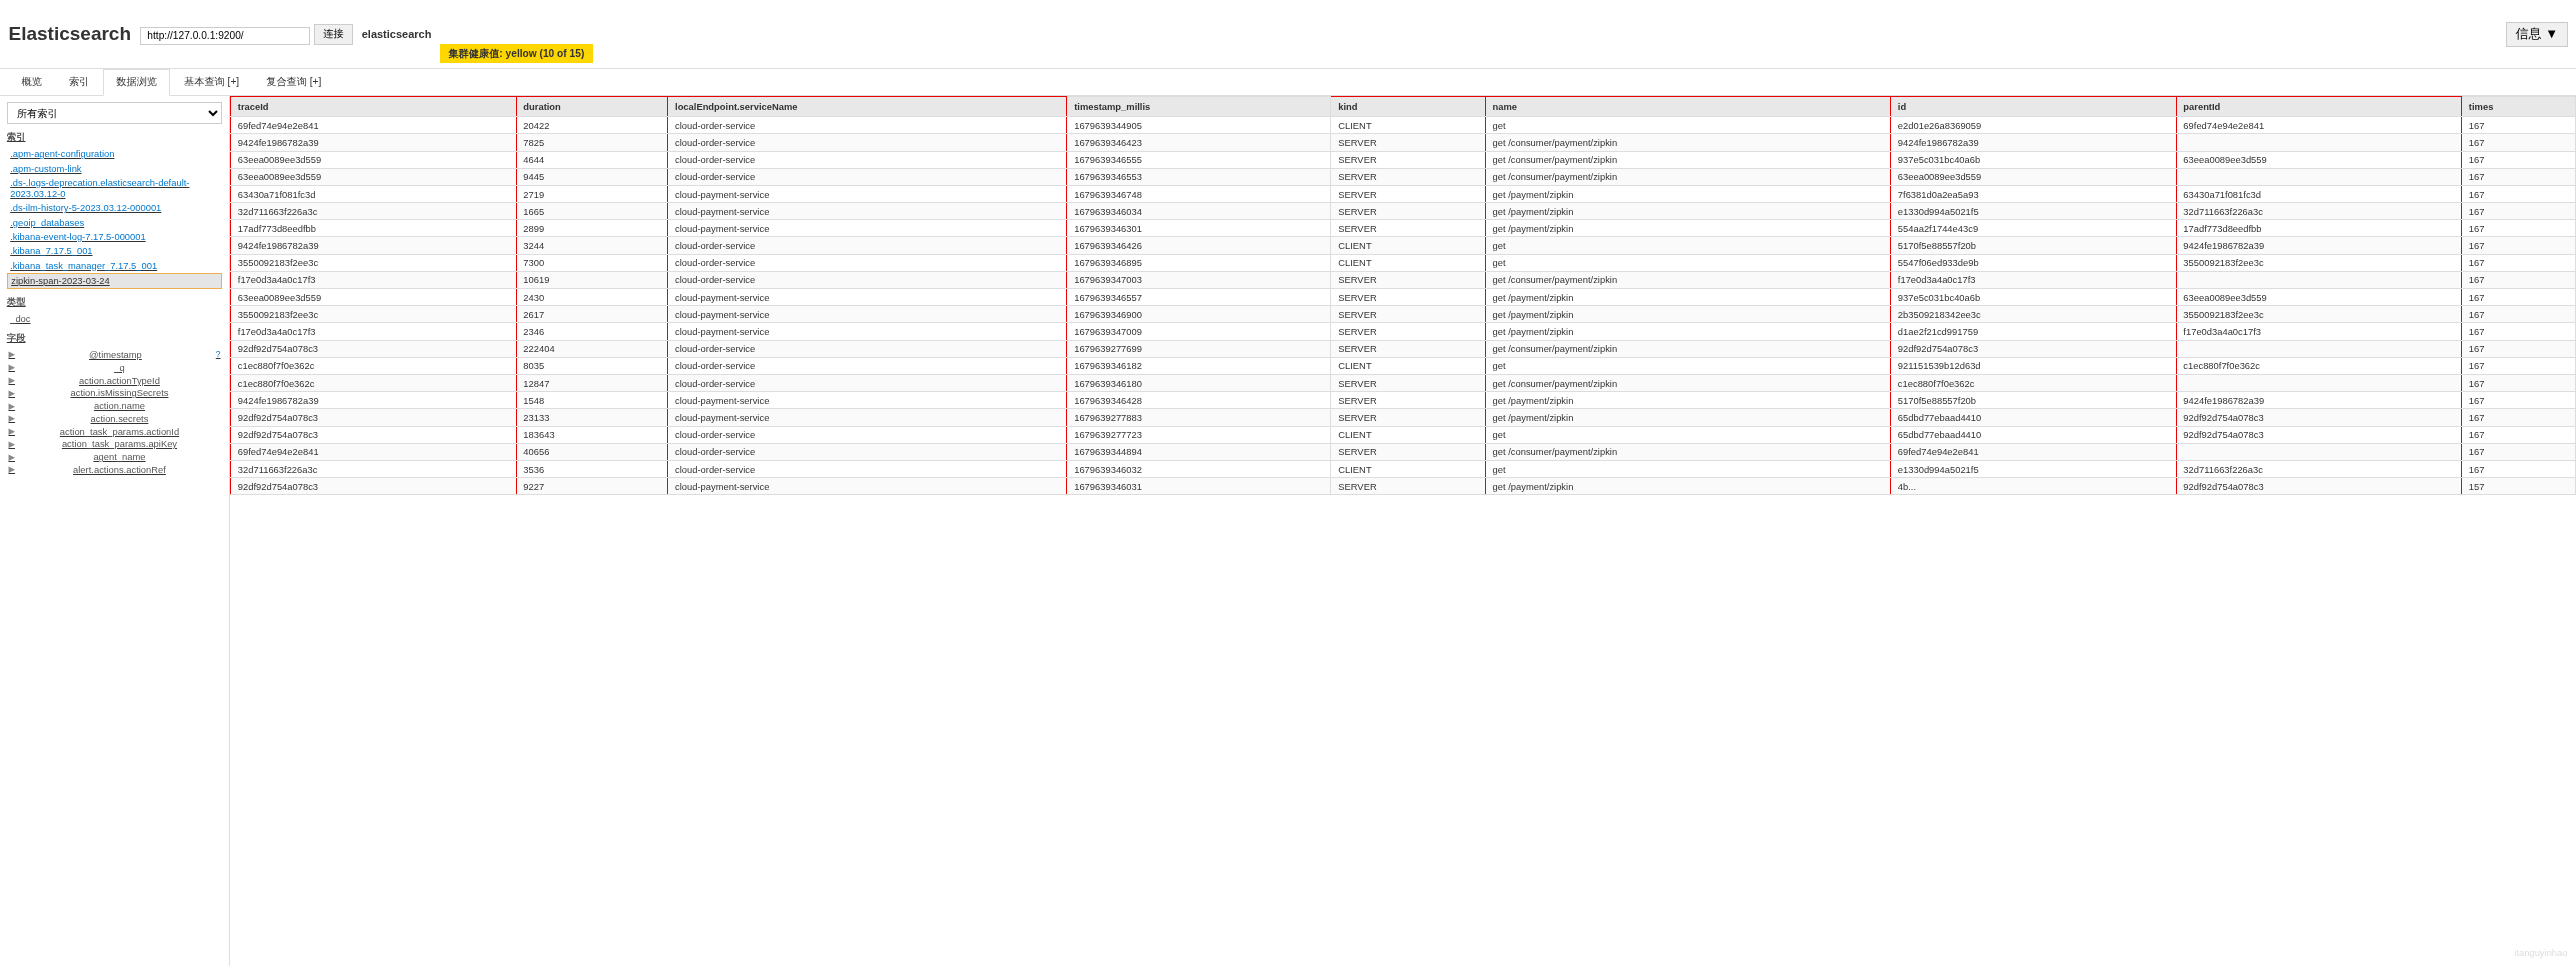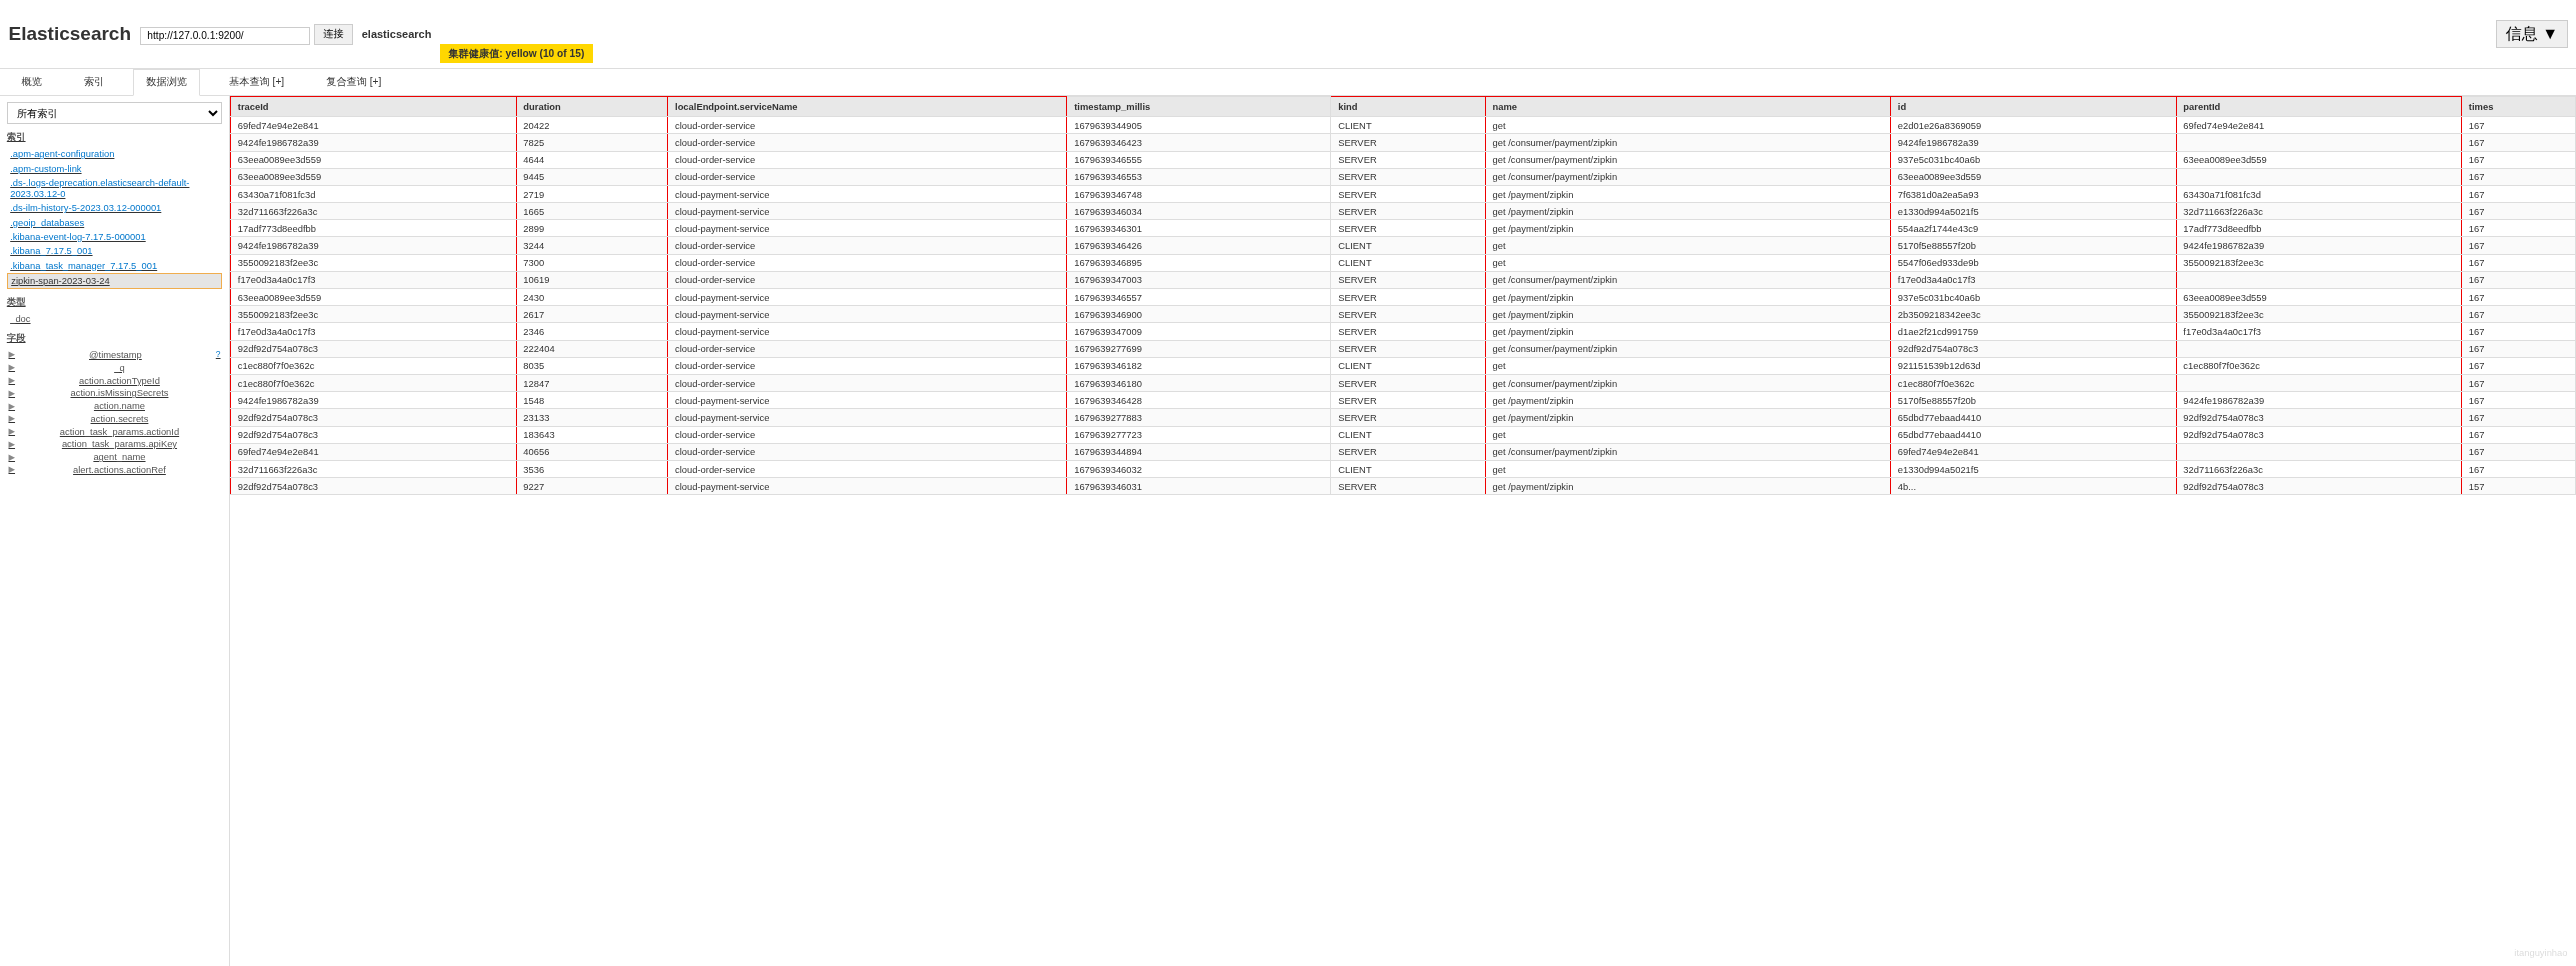--- a/index.html
+++ b/index.html
@@ -6,24 +6,24 @@
     body { font-family: Arial, sans-serif; font-size: 10.2px; background: #f5f5f5; color: #333; overflow: hidden; }
     
     
     .header { display: flex; align-items: center; background: #fff; border-bottom: 0.9px solid #ddd; padding: 5.1px 8.5px; gap: 8.5px; }
     .logo { font-size: 19px; font-weight: bold; color: #333; }
     .url-bar { display: flex; align-items: flex-end; gap: 4.3px; }
     .url-input { border: 0.9px solid #ccc; padding: 2.6px 6.8px; font-size: 10.2px; width: 170px; }
     .connect-btn { background: #f0f0f0; border: 0.9px solid #ccc; padding: 2.6px 8.5px; cursor: pointer; font-size: 10.2px; }
     .cluster-name { font-weight: bold; font-size: 11px; }
     .health-badge { background: #FFD700; padding: 2.6px 8.5px; font-weight: bold; font-size: 10.2px; margin-top: 39px; }
-    .info-btn { margin-left: auto; background: #f0f0f0; border: 0.9px solid #ccc; padding: 2.6px 8.5px; cursor: pointer; font-size: 16px; }
-    
-    
-    .nav-tabs { display: flex; background: #fff; border-bottom: 1.7px solid #ddd; padding: 0 8.5px; gap: 16px; }
+    .info-btn { margin-left: auto; background: #f0f0f0; border: 0.9px solid #ccc; padding: 2.6px 8.5px; cursor: pointer; font-size: 13px; }
+    
+    
+    .nav-tabs { display: flex; background: #fff; border-bottom: 1.7px solid #ddd; padding: 0 8.5px; gap: 1px; }
     .nav-tab { padding: 5.1px 12px; cursor: pointer; font-size: 10.2px; border: 0.9px solid transparent; border-bottom: none; }
     .nav-tab.active { background: #fff; border-color: #ddd; border-bottom: 1.7px solid #fff; margin-bottom: -1.7px; }
     
     
     .main { display: flex; height: calc(100vh - 58px); }
     
     
     .sidebar { width: 230px; min-width: 230px; background: #fff; border-right: 0.9px solid #ddd; overflow-y: auto; padding: 6.8px; text-decoration: underline; }
     .sidebar-section { margin-bottom: 6.8px; }
     .index-select { width: 100%; border: 0.9px solid #ccc; padding: 3.4px 5.1px; font-size: 10.2px; background: #fff; }

